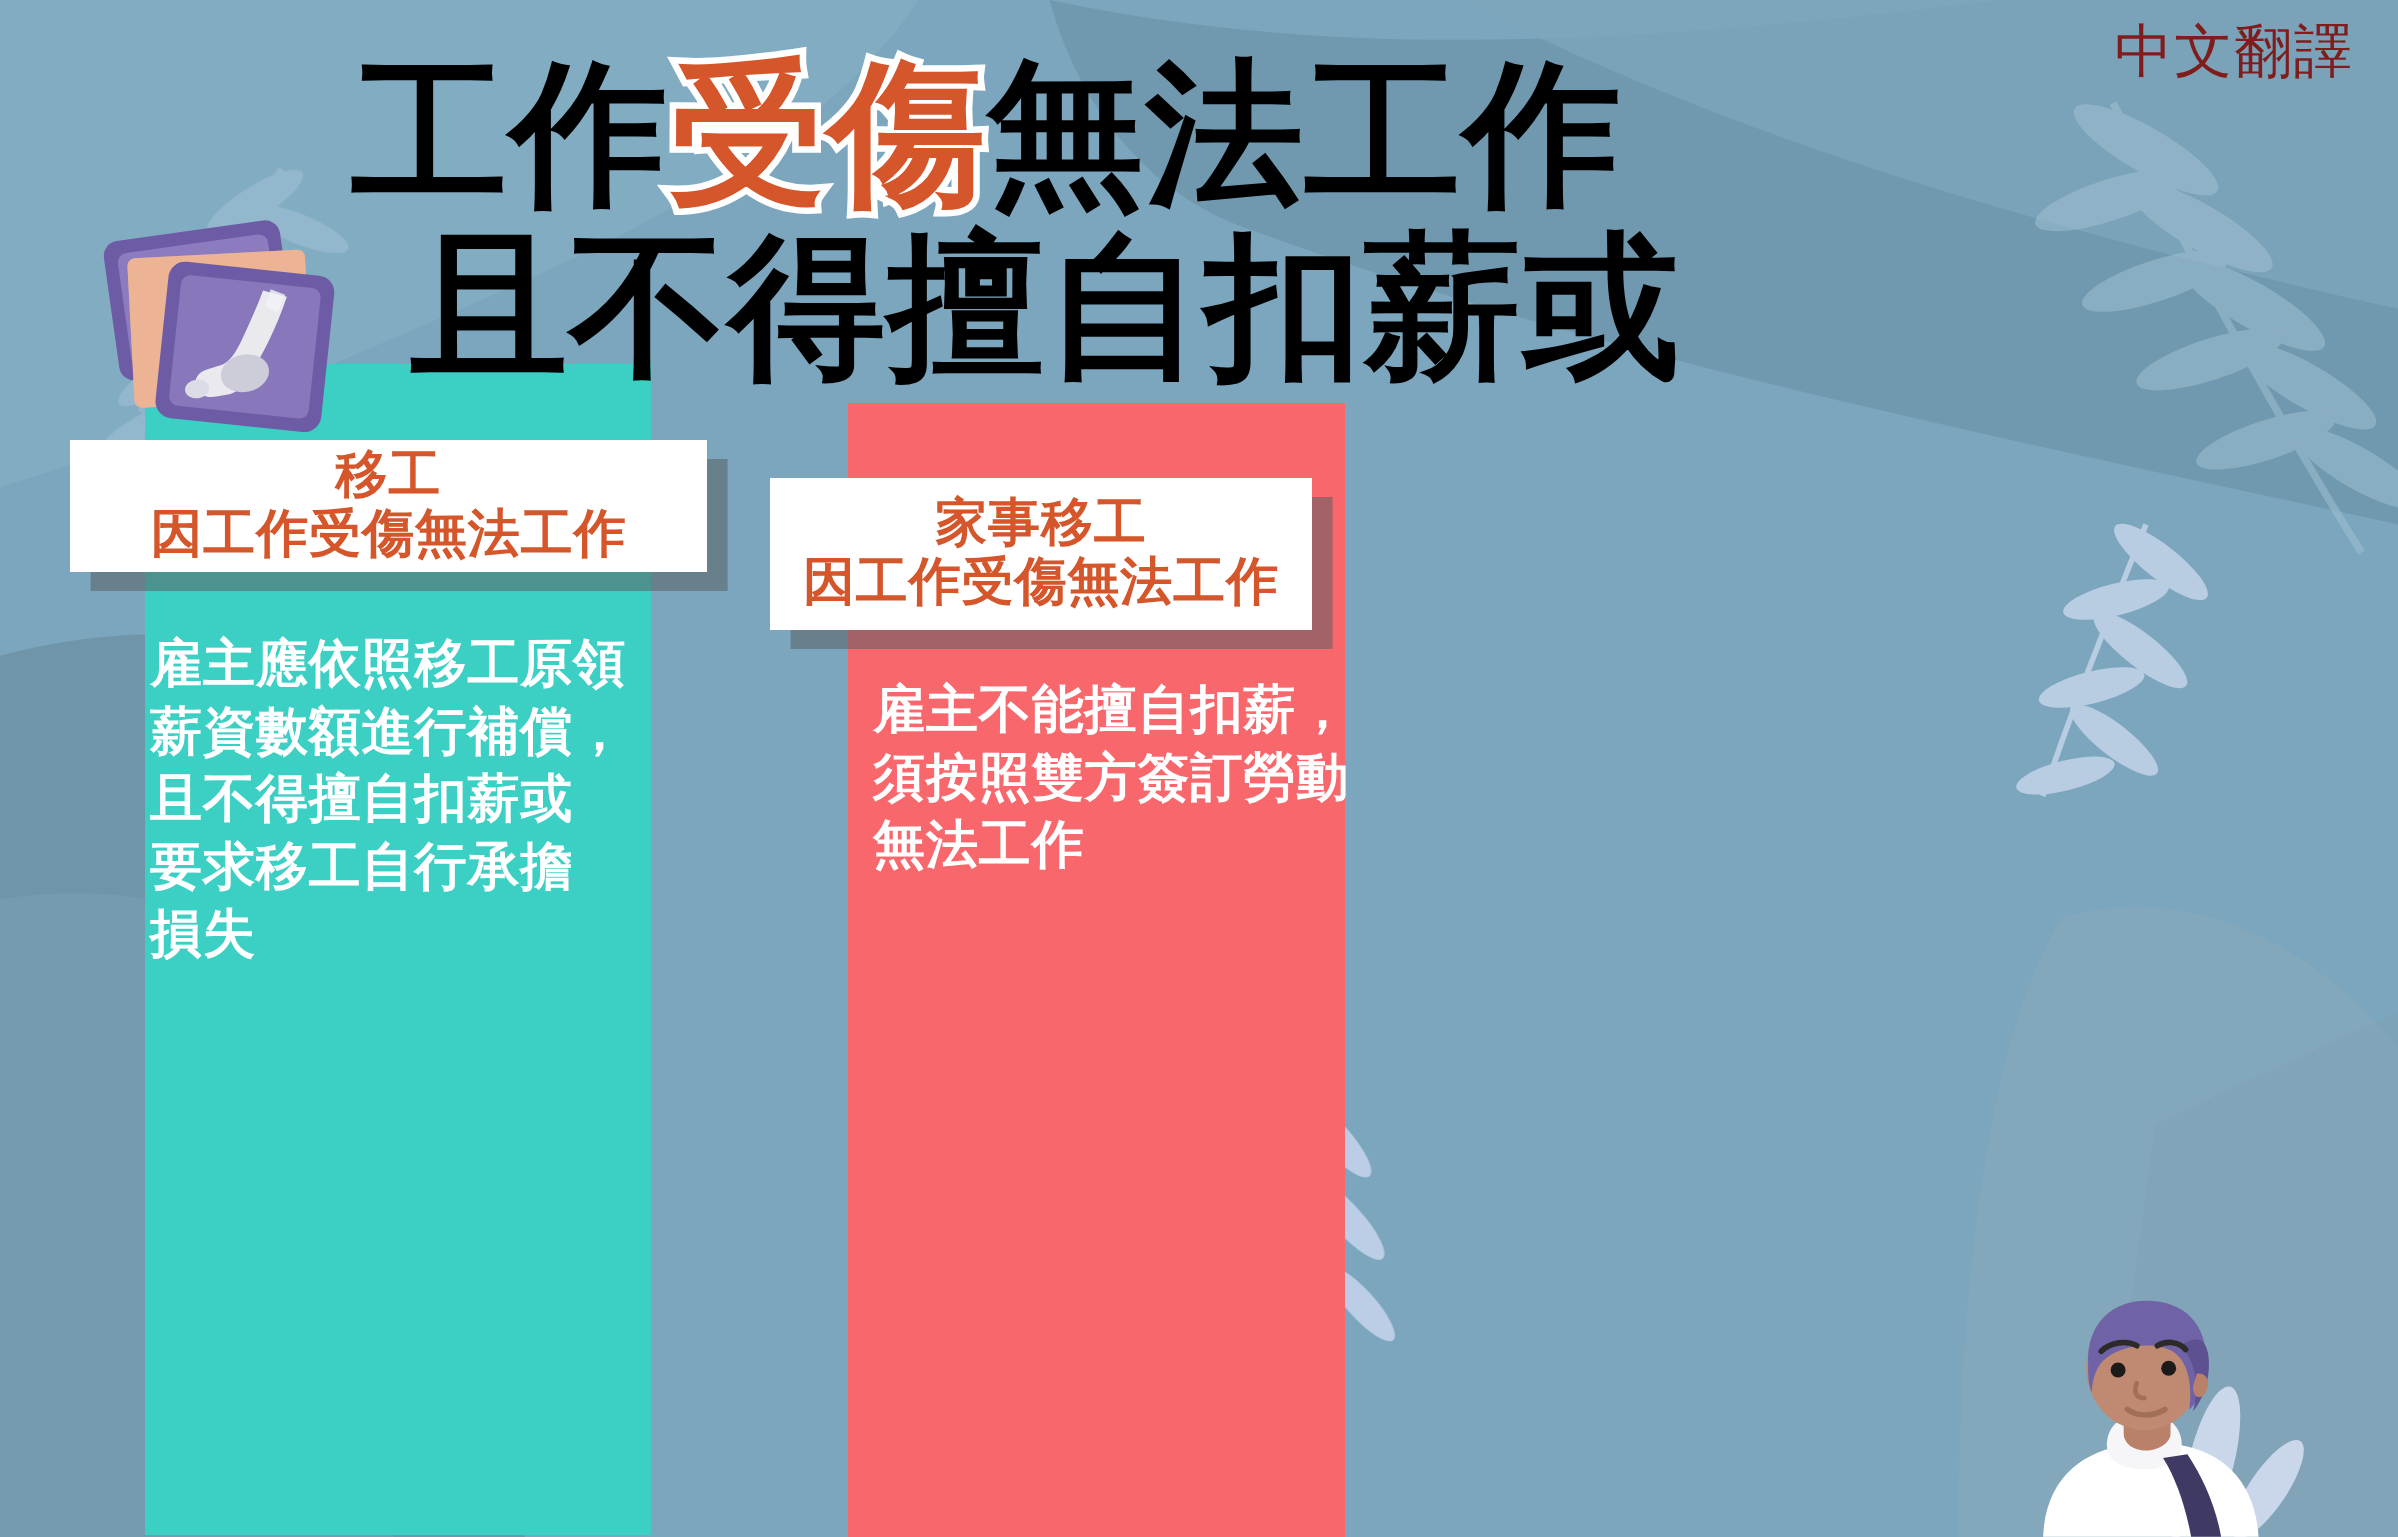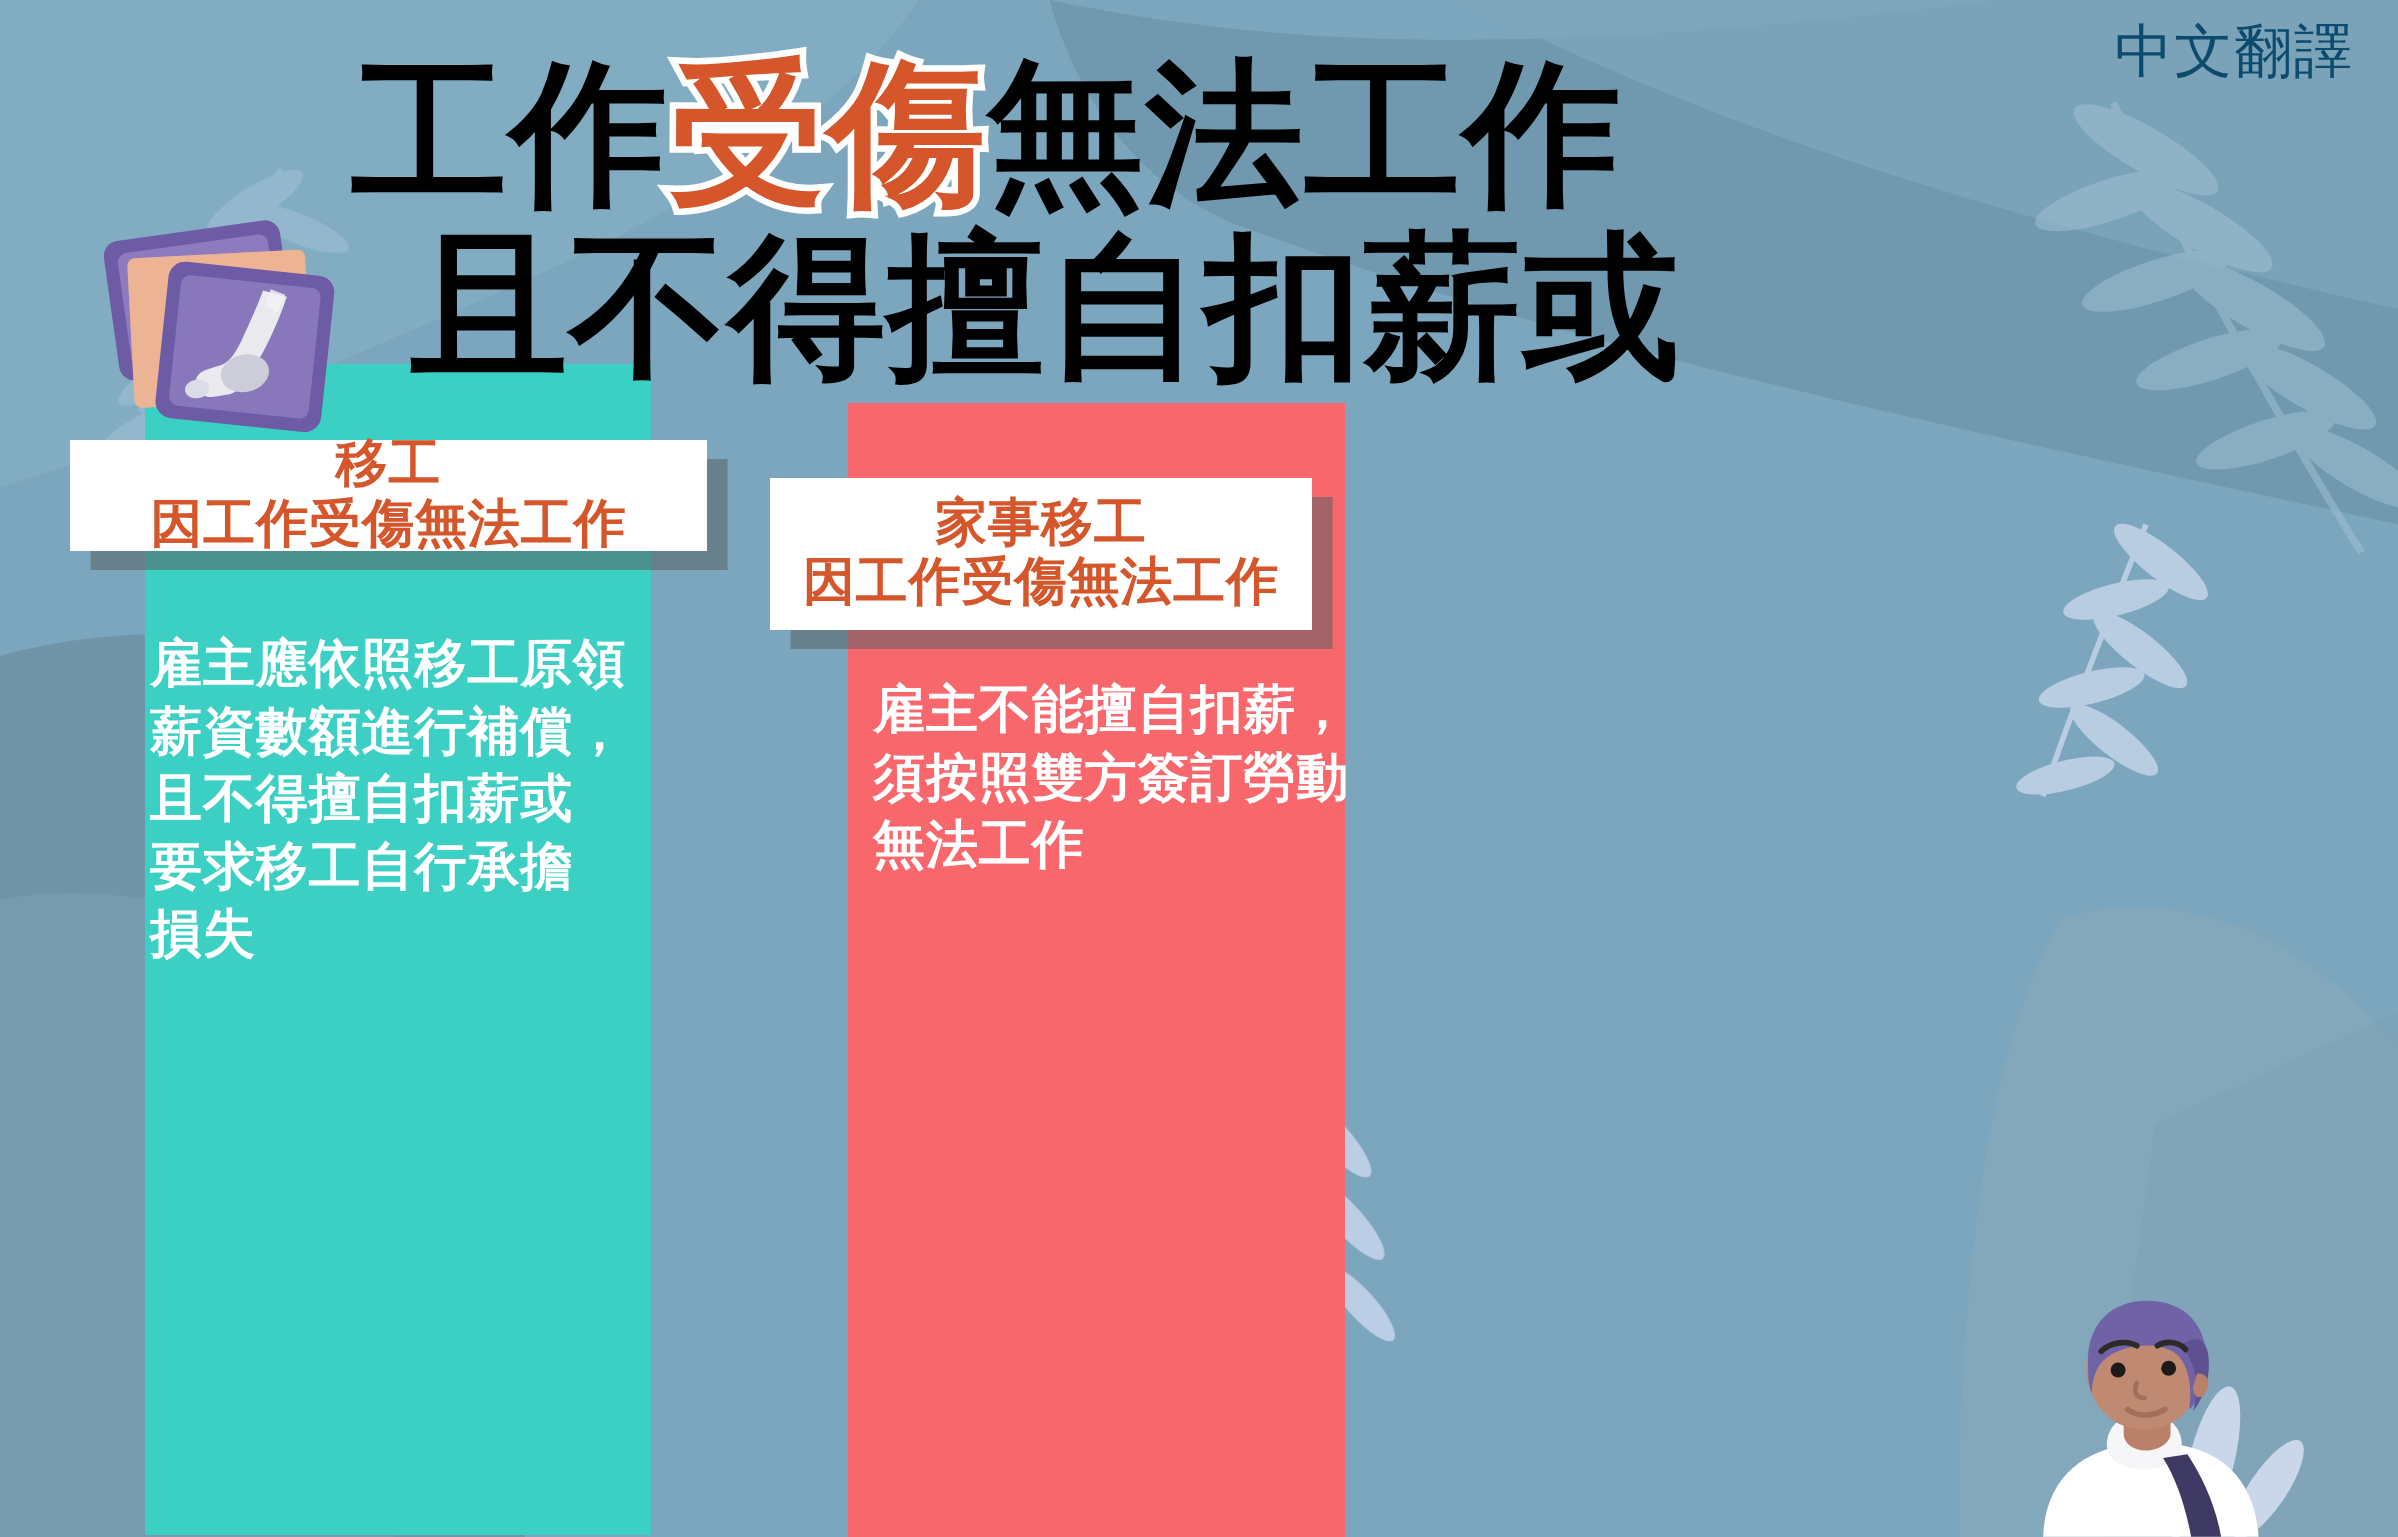--- a/index.html
+++ b/index.html
@@ -39,21 +39,21 @@
     -webkit-text-stroke:13px #ffffff;
     paint-order:stroke fill;
     text-shadow:
        0 0 0 #fff;
   }
 
   
   .corner-label{
     position:absolute;right:45px;top:13px;z-index:40;
     font-family:"DejaVu Sans","Liberation Sans",sans-serif;
-    font-size:58px;font-weight:400;color:#0c4a6e;
+    font-size:58px;font-weight:400;color:#7f1d1d;
     letter-spacing:1.9px;
   }
 
   
   .xray-group{position:absolute;left:81px;top:206px;width:281px;height:234px;z-index:18;}
 
   
   .panel{position:absolute;z-index:12;}
   .panel-body{
     position:absolute;left:0;top:0;
@@ -68,21 +68,21 @@
     left:848px;top:403px;
   }
 
   .card{
     position:absolute;background:#ffffff;
     box-shadow:20.6px 19px 0 rgba(90,96,100,0.55);
     z-index:20;
     display:flex;flex-direction:column;align-items:center;justify-content:center;
     box-sizing:border-box;
   }
-  .card-left{left:70px;top:440px;width:637px;height:111px;padding:9.4px 17px 13px;}
+  .card-left{left:70px;top:440px;width:637px;height:132px;padding:9.4px 17px 13px;}
   .card-right{left:770px;top:478px;width:542px;height:152px;padding:9.4px 17px 13px;}
 
   .card-line{
     font-family:"DejaVu Sans","Liberation Sans",sans-serif;
     font-weight:700;color:#d4562a;white-space:nowrap;
     line-height:1.14;letter-spacing:0.9px;
   }
   .card-left .cl1{font-size:52px;}
   .card-left .cl2{font-size:52px;}
   .card-right .cl1{font-size:52px;}

